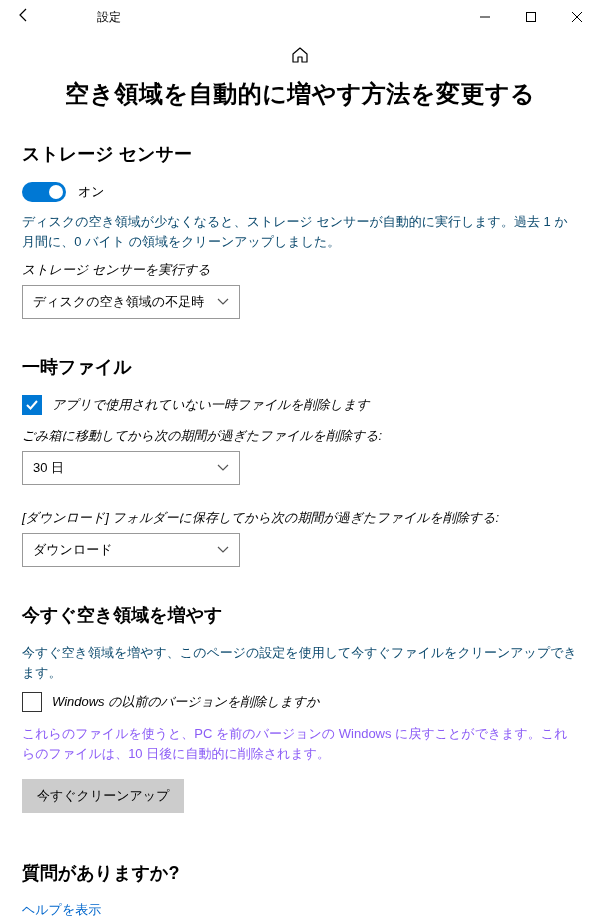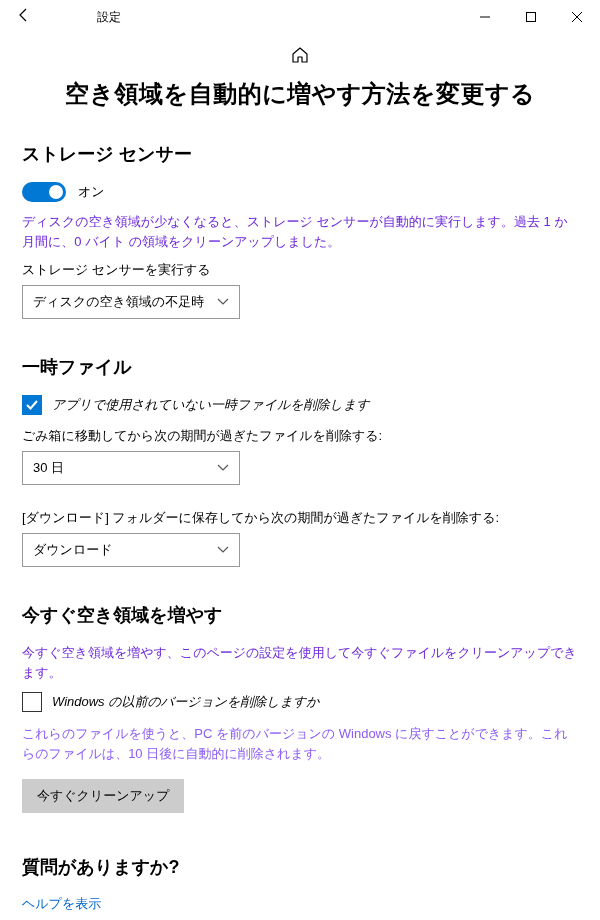--- a/index.html
+++ b/index.html
@@ -90,27 +90,28 @@
       width: 14px;
       height: 14px;
       border-radius: 50%;
       background: #fff;
     }
     .toggle-label { font-size: 13px; }
     .desc {
       font-size: 13px;
       line-height: 1.5;
       margin-bottom: 10px;
-      color: #6d28d9;
+      color: #0c4a6e;
     }
     .desc.muted { color: #8b5cf6; }
     .field-label {
       font-size: 13px;
       margin-bottom: 6px;
       margin-top: 4px;
+      font-style: italic;
     }
     .select {
       width: 218px;
       height: 34px;
       border: 1px solid #999;
       background: #fff;
       display: flex;
       align-items: center;
       justify-content: space-between;
       padding: 0 10px;
@@ -148,21 +149,21 @@
     .checkbox svg { display: none; width: 14px; height: 14px; }
     .checkbox-label { font-size: 13px; }
     .button {
       display: inline-block;
       background: #ccc;
       border: 1px solid #ccc;
       padding: 7px 14px;
       font-size: 13px;
       cursor: default;
       margin-top: 6px;
-      margin-bottom: 24px;
+      margin-bottom: 30px;
     }
     .link {
       color: #0066cc;
       font-size: 13px;
       cursor: pointer;
     }
   </style>
 </head>
 <body>
 

